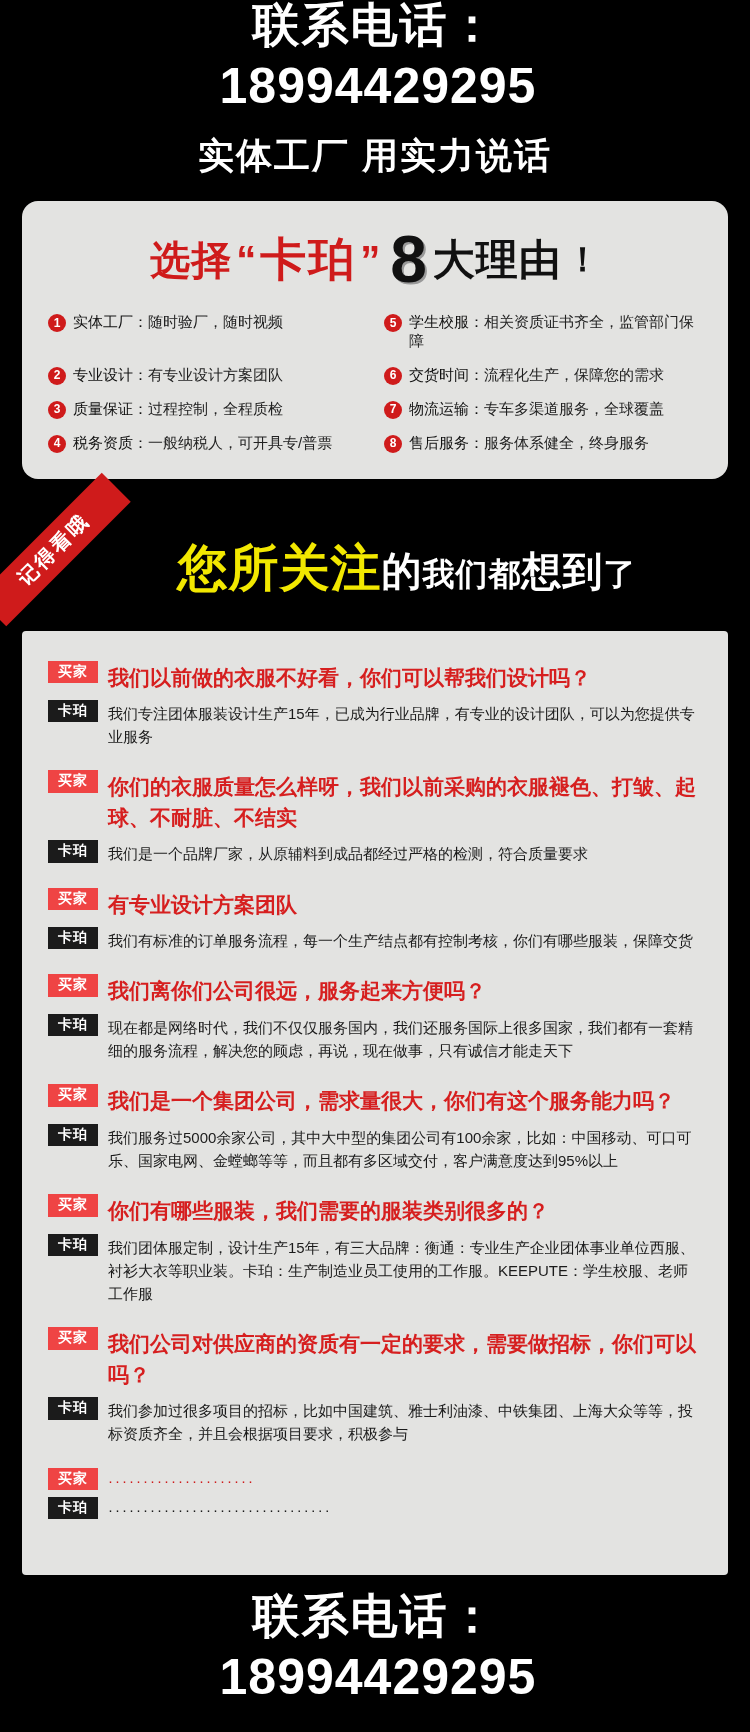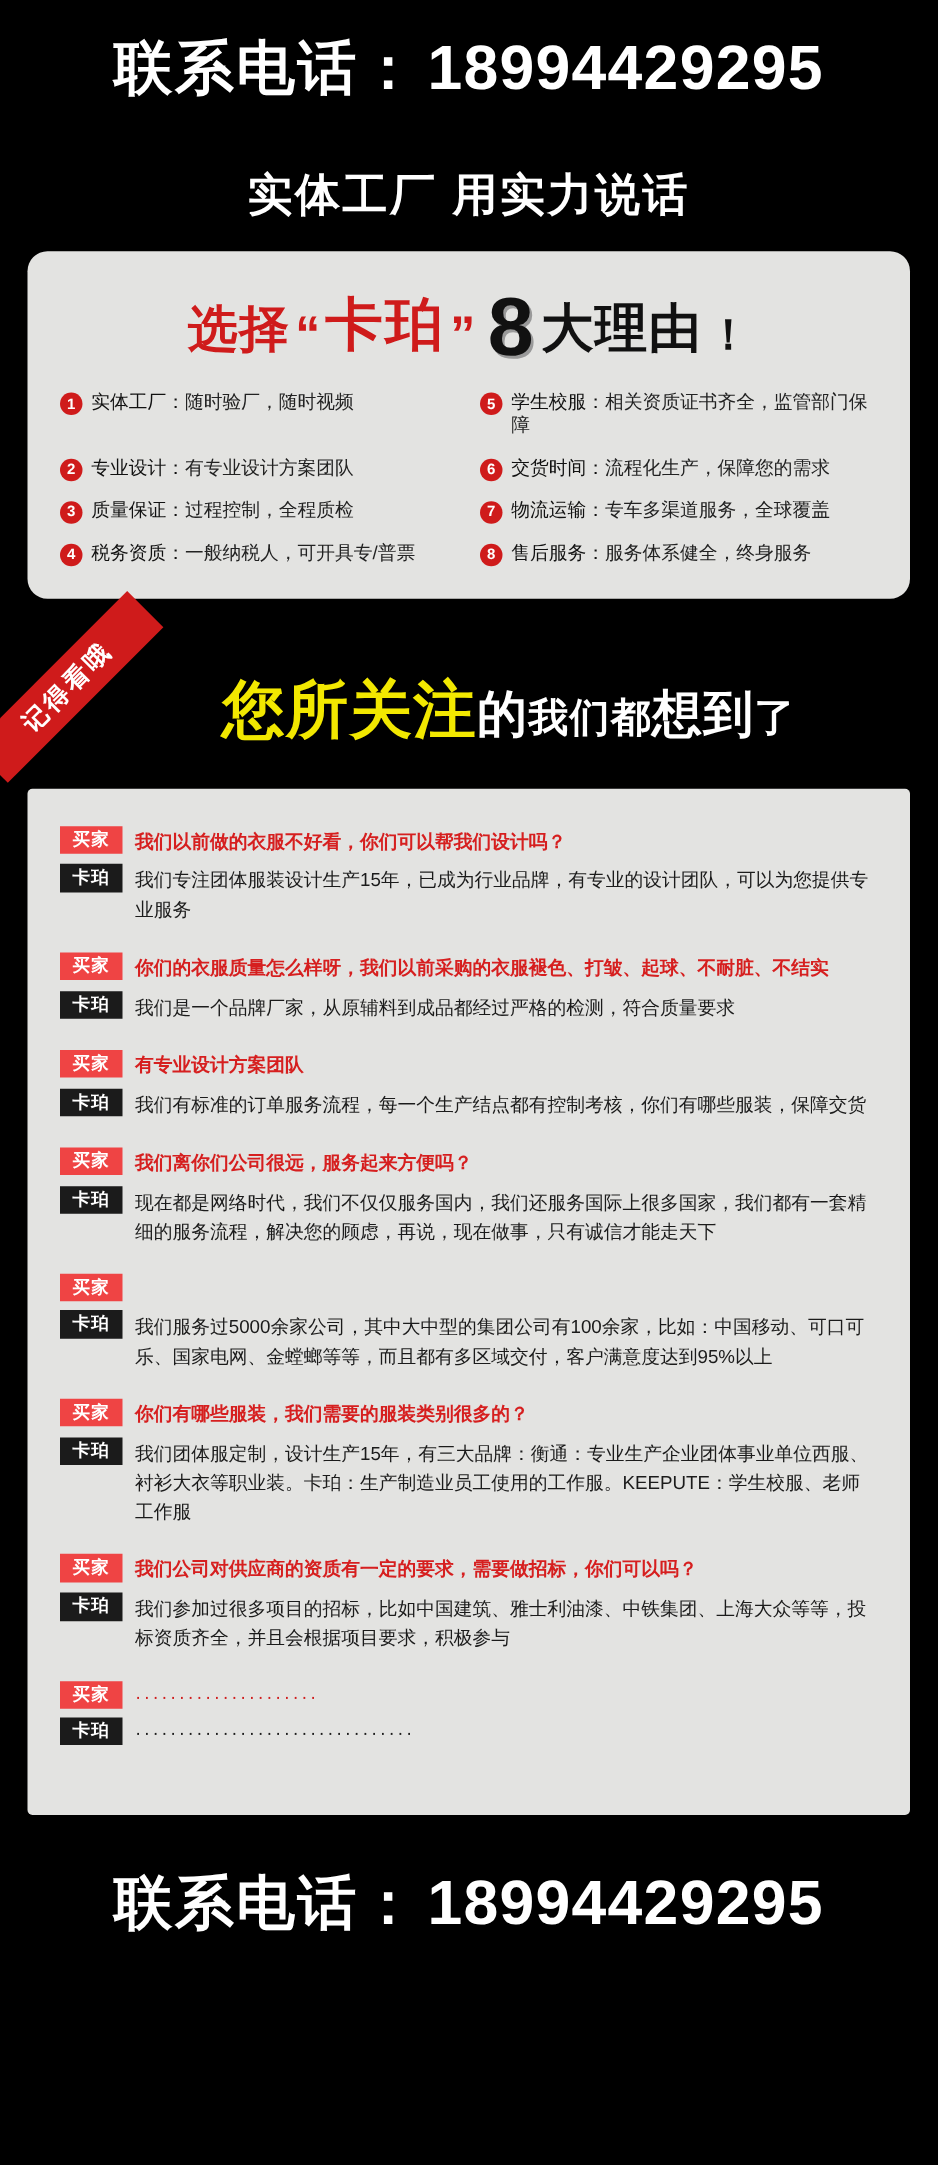--- a/index.html
+++ b/index.html
@@ -21,20 +21,21 @@
     background: #000;
   }
 
   
   .phone-banner {
     height: 108px;
     display: flex;
     align-items: center;
     justify-content: center;
     background: #000;
+    flex-direction: column;
   }
   .phone-banner .ptext {
     font-size: 47px;
     font-weight: bold;
     letter-spacing: 2px;
     color: #ffffff;
     white-space: nowrap;
   }
   .phone-banner .pnum {
     font-size: 50px;
@@ -57,21 +58,21 @@
   }
   .reasons-card {
     margin: 0 22px;
     background: #e3e3e1;
     border-radius: 16px;
     padding: 22px 26px 26px 26px;
     color: #111;
   }
   .reasons-head {
     display: flex;
-    align-items: flex-end;
+    align-items: center;
     justify-content: center;
     gap: 4px;
     padding: 6px 0 22px 0;
     white-space: nowrap;
   }
   .rh-red {
     color: #cf1b1b;
     font-size: 40px;
     font-weight: bold;
     letter-spacing: 1px;
@@ -218,21 +219,21 @@
     font-weight: bold;
     color: #fff;
     padding: 3px 0 4px 0;
     letter-spacing: 1px;
     line-height: 1.1;
   }
   .tag.buyer { background: #ef4444; }
   .tag.brand { background: #1b1b1b; }
   .qtext {
     color: #d61f1f;
-    font-size: 15px;
+    font-size: 21px;
     font-weight: bold;
     line-height: 1.45;
     padding-top: 2px;
   }
   .atext {
     color: #1b1b1b;
     font-size: 15px;
     line-height: 1.55;
     padding-top: 2px;
   }
@@ -362,20 +363,21 @@
         </div>
         <div class="qa-line">
           <span class="tag brand">卡珀</span>
           <span class="atext">现在都是网络时代，我们不仅仅服务国内，我们还服务国际上很多国家，我们都有一套精细的服务流程，解决您的顾虑，再说，现在做事，只有诚信才能走天下</span>
         </div>
       </div>
 
       <div class="qa-item">
         <div class="qa-line">
           <span class="tag buyer">买家</span>
+          <span class="qtext">我们是一个集团公司，需求量很大，你们有这个服务能力吗？</span>
         </div>
         <div class="qa-line">
           <span class="tag brand">卡珀</span>
           <span class="atext">我们服务过5000余家公司，其中大中型的集团公司有100余家，比如：中国移动、可口可乐、国家电网、金螳螂等等，而且都有多区域交付，客户满意度达到95%以上</span>
         </div>
       </div>
 
       <div class="qa-item">
         <div class="qa-line">
           <span class="tag buyer">买家</span>

